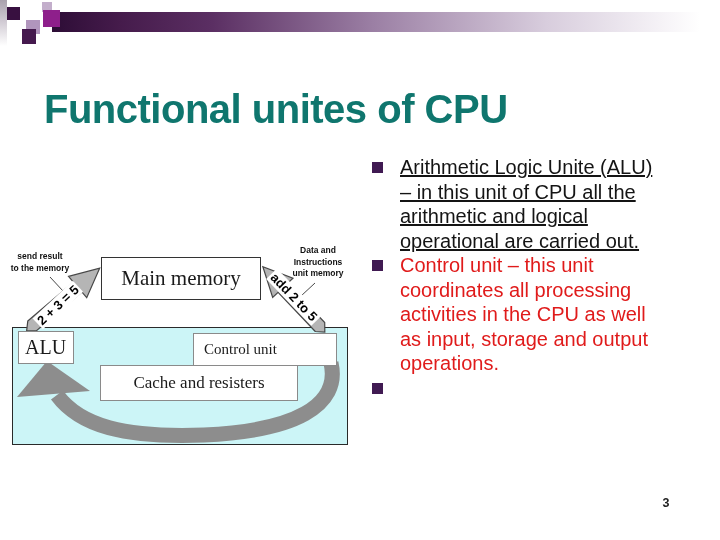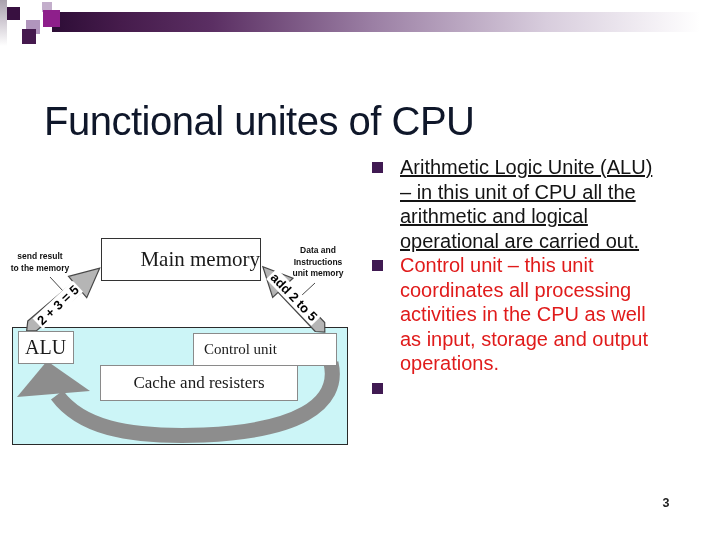--- a/index.html
+++ b/index.html
@@ -12,39 +12,39 @@
     background:linear-gradient(180deg,#a9a1ad 0%,#cfc9d2 45%,#ffffff 100%);}
   .top-bar{position:absolute;left:52px;top:12px;right:0;height:20px;
     background:linear-gradient(90deg,#2d0d36 0%,#451b4b 10%,#5b2f63 24%,#9b7fa4 48%,#d8cddd 74%,#ffffff 97%);}
   .sq{position:absolute;}
   .sq1{left:7px;top:7px;width:13px;height:13px;}
   .sq2{left:42px;top:2px;width:10px;height:10px;}
   .sq3{left:43px;top:10px;width:17px;height:17px;}
   .sq4{left:26px;top:20px;width:14px;height:14px;}
   .sq5{left:22px;top:29px;width:14px;height:15px;}
   
-  .title{position:absolute;left:44px;top:72px;font-size:40px;font-weight:400;
-    letter-spacing:-0.5px;color:#0f172a;white-space:nowrap;}
+  .title{position:absolute;left:44px;top:60px;font-size:40px;font-weight:700;
+    letter-spacing:-0.5px;color:#0f766e;white-space:nowrap;}
   
   .bullets{position:absolute;left:370px;top:155px;width:330px;list-style:none;margin:0;padding:0;}
   .bullets li{position:relative;padding-left:30px;font-size:20px;line-height:24.5px;}
   .bullet-sq{position:absolute;left:2px;top:7px;width:11px;height:11px;display:block;}
   .bullet-text{white-space:pre-line;}
   
   .page-num{position:absolute;left:655px;top:496px;width:22px;text-align:center;
     font-size:12.5px;font-weight:700;color:#222;}
   
   .diagram{position:absolute;left:0;top:230px;width:360px;height:230px;}
   .cyan-panel{position:absolute;left:12px;top:97px;width:336px;height:118px;
     border:1px solid #2a2a2a;box-sizing:border-box;}
   .diagram svg{position:absolute;left:0;top:0;}
   .dbox{position:absolute;background:#ffffff;box-sizing:border-box;
     font-family:"Liberation Serif",serif;color:#1a1a1a;display:flex;align-items:center;}
-  .mm-box{left:101px;top:8px;width:160px;height:43px;border:1px solid #333;
-    justify-content:flex-end;font-size:21px;}
+  .mm-box{left:101px;top:27px;width:160px;height:43px;border:1px solid #333;
+    justify-content:center;font-size:21px;}
   .alu-box{left:18px;top:101px;width:56px;height:33px;border:1px solid #8a8a8a;
     padding-left:6px;font-size:20px;}
   .cu-box{left:193px;top:103px;width:144px;height:33px;border:1px solid #8a8a8a;
     padding-left:10px;font-size:15px;}
   .cache-box{left:100px;top:135px;width:198px;height:36px;border:1px solid #8a8a8a;
     justify-content:center;font-size:17px;}
   .tiny-label{position:absolute;font-size:8.5px;font-weight:700;line-height:11.5px;
     text-align:center;color:#111;}
   .send-label{left:2px;top:21px;width:76px;}
   .data-label{left:286px;top:15px;width:64px;}

